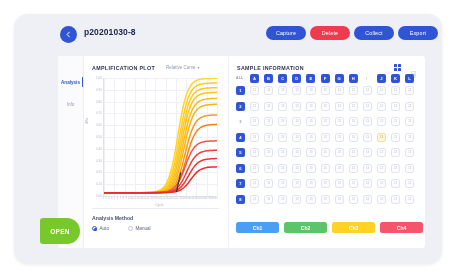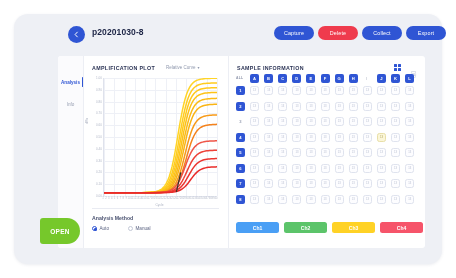--- a/index.html
+++ b/index.html
@@ -4,21 +4,21 @@
 <style>
   html,body{margin:0;padding:0;background:#ffffff;}
   body{width:456px;height:278px;overflow:hidden;
        font-family:"Liberation Sans",sans-serif;-webkit-font-smoothing:antialiased;}
 
   
   #device{position:absolute;left:14px;top:14px;width:428px;height:250px;
           background:#eef0f5;border-radius:14px;box-shadow:0 1px 3px rgba(60,70,110,.10);}
 
   
-  #header{position:absolute;left:8px;top:0;width:428px;height:42px;}
+  #header{position:absolute;left:0;top:0;width:428px;height:42px;}
   #back-btn{position:absolute;left:46px;top:12px;width:17px;height:17px;border-radius:50%;
             background:#2f55d4;display:flex;align-items:center;justify-content:center;cursor:pointer;}
   #back-btn svg{display:block;}
   #proj-title{position:absolute;left:70px;top:13px;font-size:8.5px;font-weight:bold;color:#1c2445;
               letter-spacing:.1px;white-space:nowrap;}
 
   .hbtn{position:absolute;top:12px;height:14px;border-radius:7px;color:#fff;font-size:5.4px;
         display:flex;align-items:center;justify-content:center;cursor:pointer;letter-spacing:.15px;}
 
   

